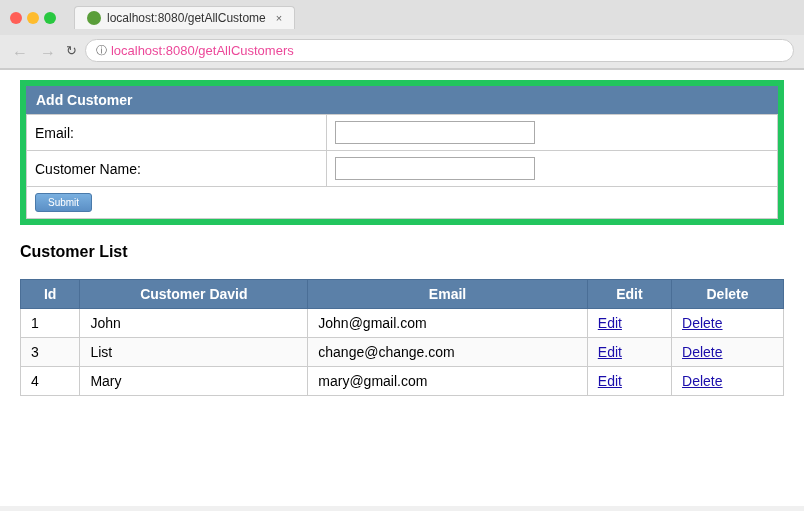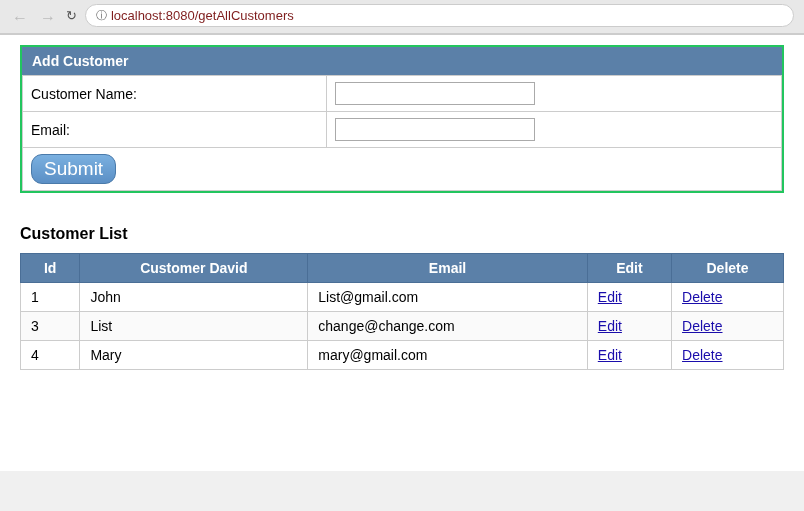--- a/index.html
+++ b/index.html
@@ -117,35 +117,35 @@
       gap: 4px;
     }
 
     .url-secure-icon {
       font-size: 11px;
       color: #666;
     }
 
     .url-text {
       font-size: 13px;
-      color: #7f1d1d;
+      color: #ec4899;
     }
 
     
     .page-content {
       background: white;
       padding: 10px 20px 20px;
       height: calc(511px - 75px);
       overflow-y: auto;
     }
 
     
     .add-customer-section {
-      border: 2px solid #22c55e;
-      margin-bottom: 32px;
+      border: 6px solid #22c55e;
+      margin-bottom: 18px;
     }
 
     .section-header {
       background: #5b80a8;
       color: white;
       font-weight: bold;
       padding: 6px 10px;
       font-size: 14px;
     }
 
@@ -175,30 +175,30 @@
     .submit-row td {
       border: 1px solid #ccc;
       padding: 6px 8px;
     }
 
     .submit-btn {
       background: linear-gradient(to bottom, #7ab0e0, #5b8fc5);
       border: 1px solid #4a7aaa;
       color: white;
       padding: 3px 12px;
-      font-size: 19px;
-      cursor: pointer;
-      border-radius: 11px;
+      font-size: 10px;
+      cursor: pointer;
+      border-radius: 3px;
     }
 
     
     .customer-list-title {
       font-weight: bold;
       font-size: 16px;
-      margin-bottom: 10px;
+      margin-bottom: 18px;
       margin-top: 10px;
     }
 
     .customer-table {
       width: 100%;
       border-collapse: collapse;
     }
 
     .customer-table th {
       background: #5b80a8;
@@ -224,45 +224,59 @@
       color: #1a0dab;
       text-decoration: underline;
       cursor: pointer;
       font-size: 14px;
     }
   </style>
 </head>
 <body>
 
 <div class="browser-chrome">
+  <div class="title-bar">
+    <div class="window-buttons">
+      <button class="win-btn close"></button>
+      <button class="win-btn minimize"></button>
+      <button class="win-btn maximize"></button>
+    </div>
+    <div class="tab-bar">
+      <div class="tab">
+        <div class="tab-favicon"></div>
+        <span>localhost:8080/getAllCustome</span>
+        <span class="tab-close">×</span>
+      </div>
+    </div>
+  </div>
   <div class="address-bar">
     <button class="nav-btn disabled">←</button>
     <button class="nav-btn disabled">→</button>
     <button class="reload-btn">↻</button>
     <div class="url-bar">
       <span class="url-secure-icon">ⓘ</span>
       <span class="url-text">localhost:8080/getAllCustomers</span>
     </div>
   </div>
 </div>
 
 <div class="page-content">
 
   <div class="add-customer-section">
     <div class="section-header">Add Customer</div>
     <table class="form-table">
       <tbody>
           <tr>
-        <td>Customer Name:</td>
+        <td>Email:</td>
         <td>
           <input class="form-input" type="text" style="">
         </td>
       </tr>
       <tr>
-        <td>Email:</td>
+        <td>Customer Name:</td>
         <td>
           <input class="form-input" type="text" style="">
         </td>
       </tr>
       <tr class="submit-row">
         <td colspan="2">
           <button class="submit-btn">Submit</button>
         </td>
       </tr>
     </tbody>
@@ -278,21 +292,21 @@
           <th>Customer David</th>
           <th>Email</th>
           <th>Edit</th>
           <th>Delete</th>
         </tr>
       </thead>
       <tbody id="customer-tbody">
       <tr>
       <td>1</td>
       <td>John</td>
-      <td>List@gmail.com</td>
+      <td>John@gmail.com</td>
       <td><a class="action-link">Edit</a></td>
       <td><a class="action-link">Delete</a></td>
     </tr>
           <tr>
       <td>3</td>
       <td>List</td>
       <td>change@change.com</td>
       <td><a class="action-link">Edit</a></td>
       <td><a class="action-link">Delete</a></td>
     </tr>

